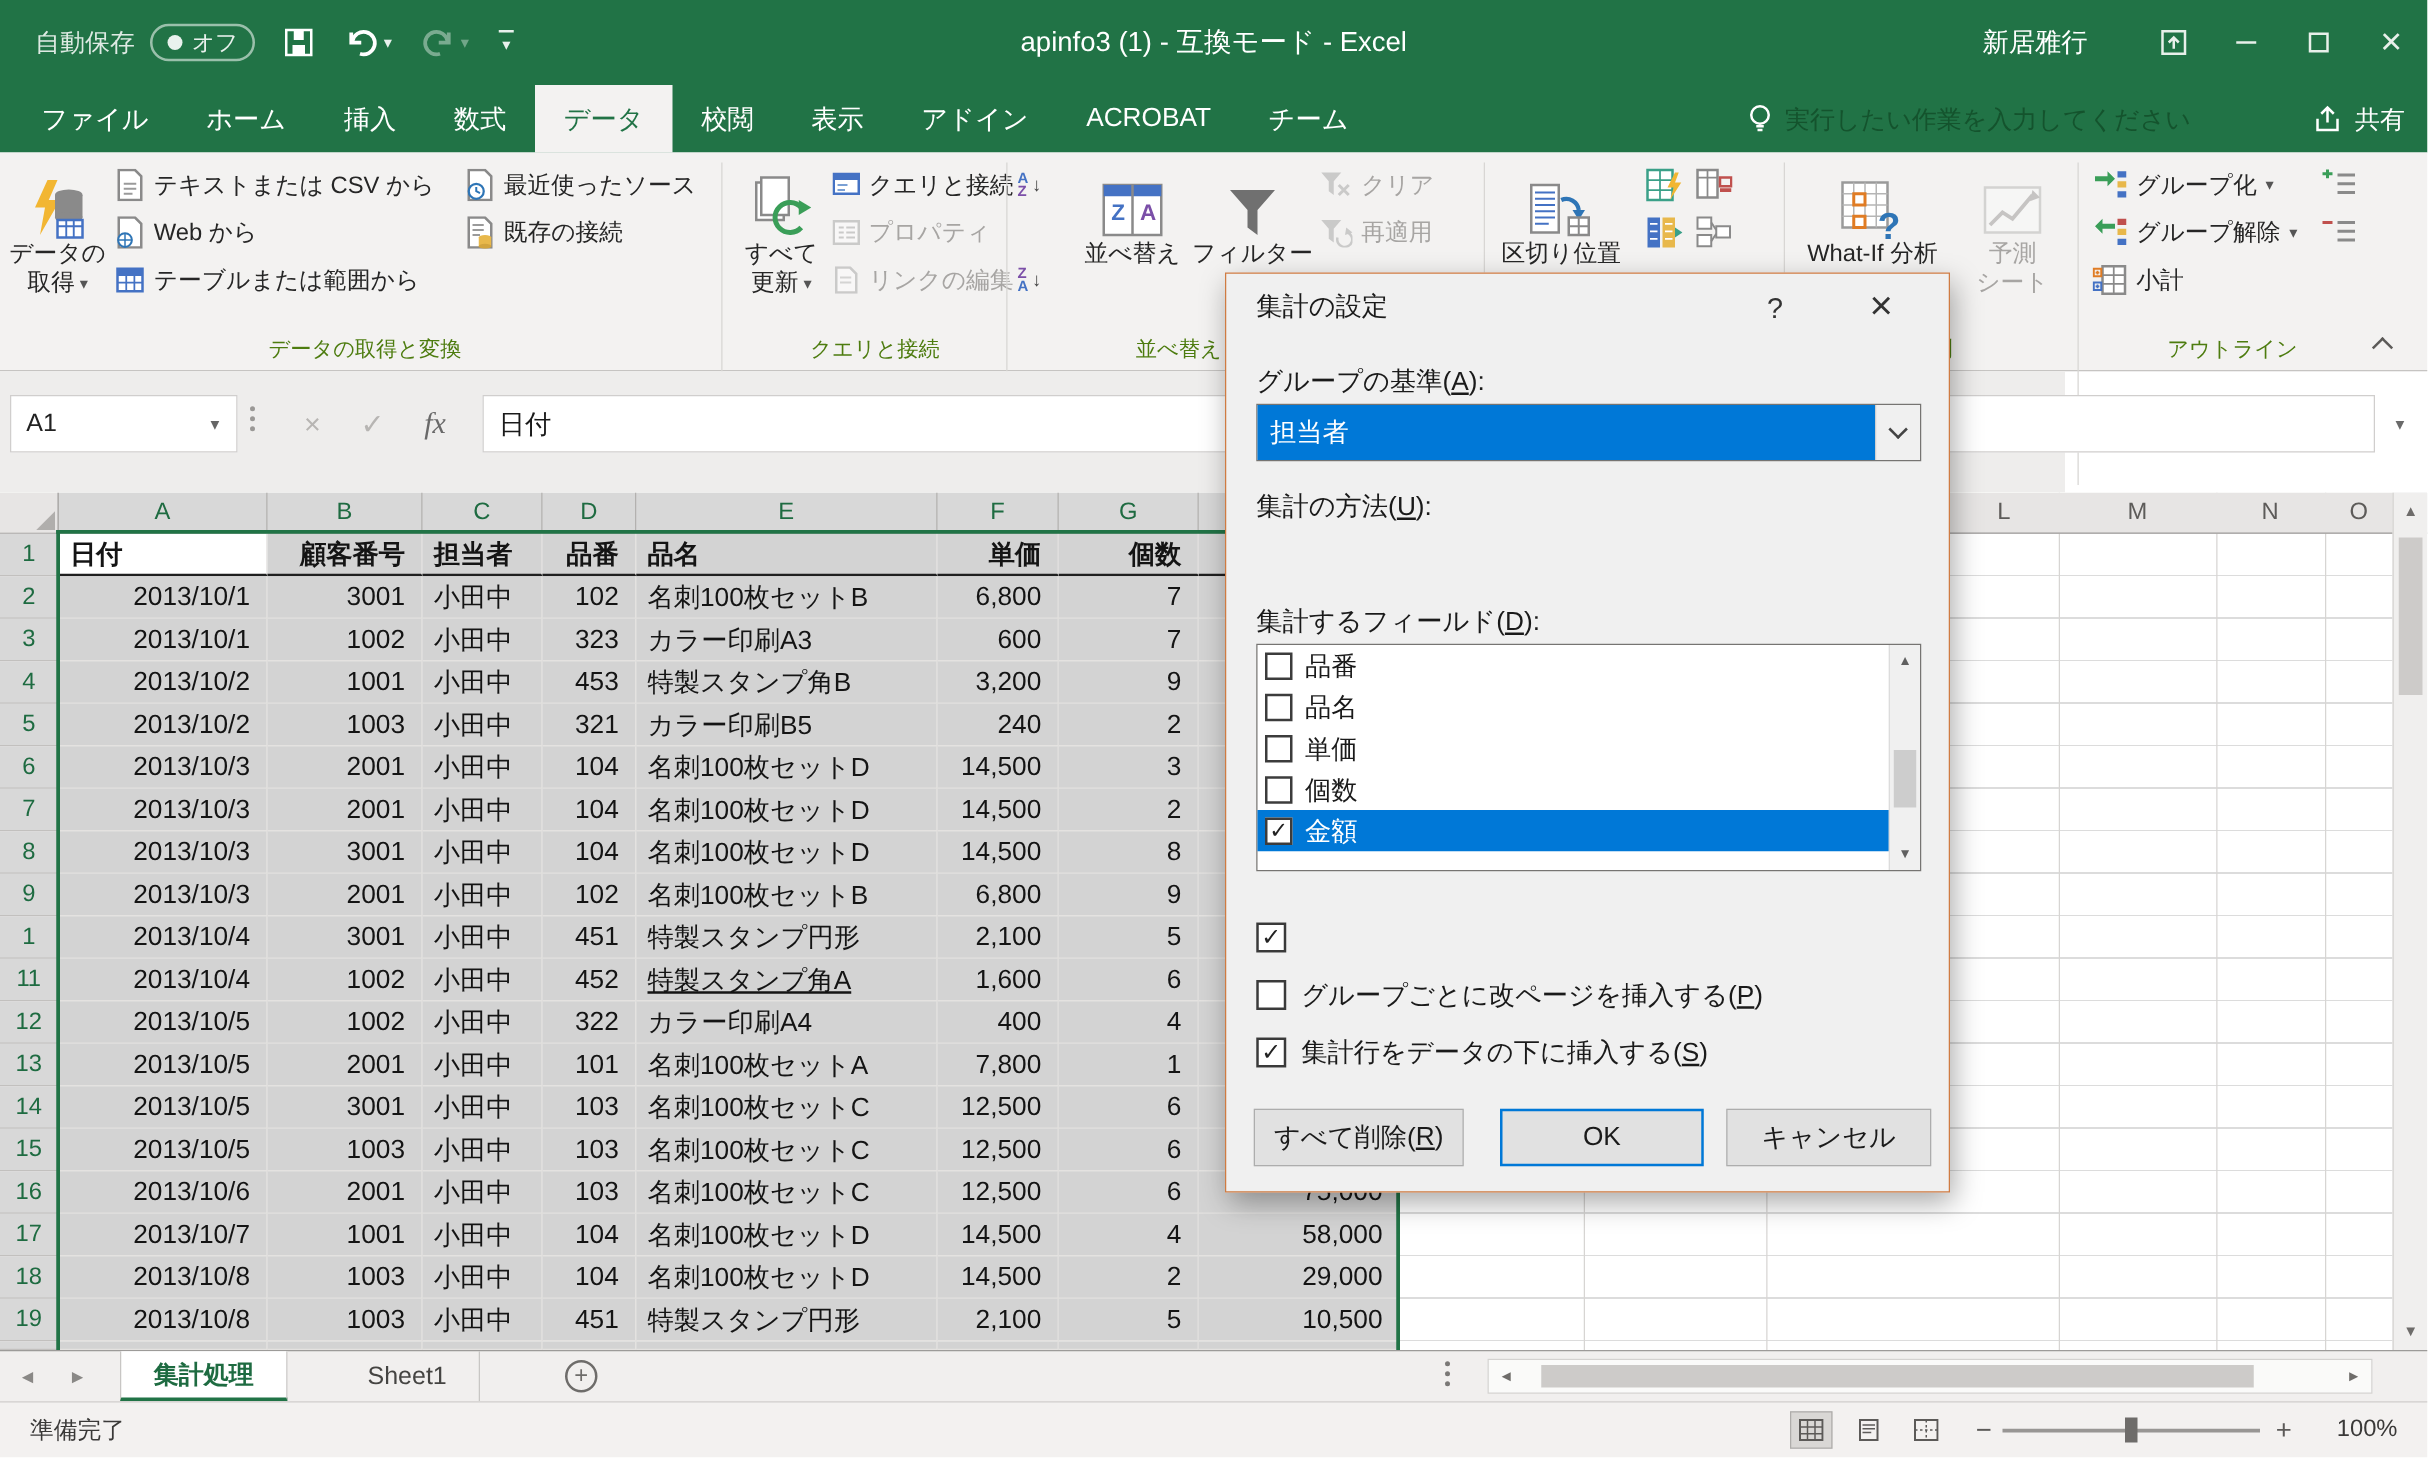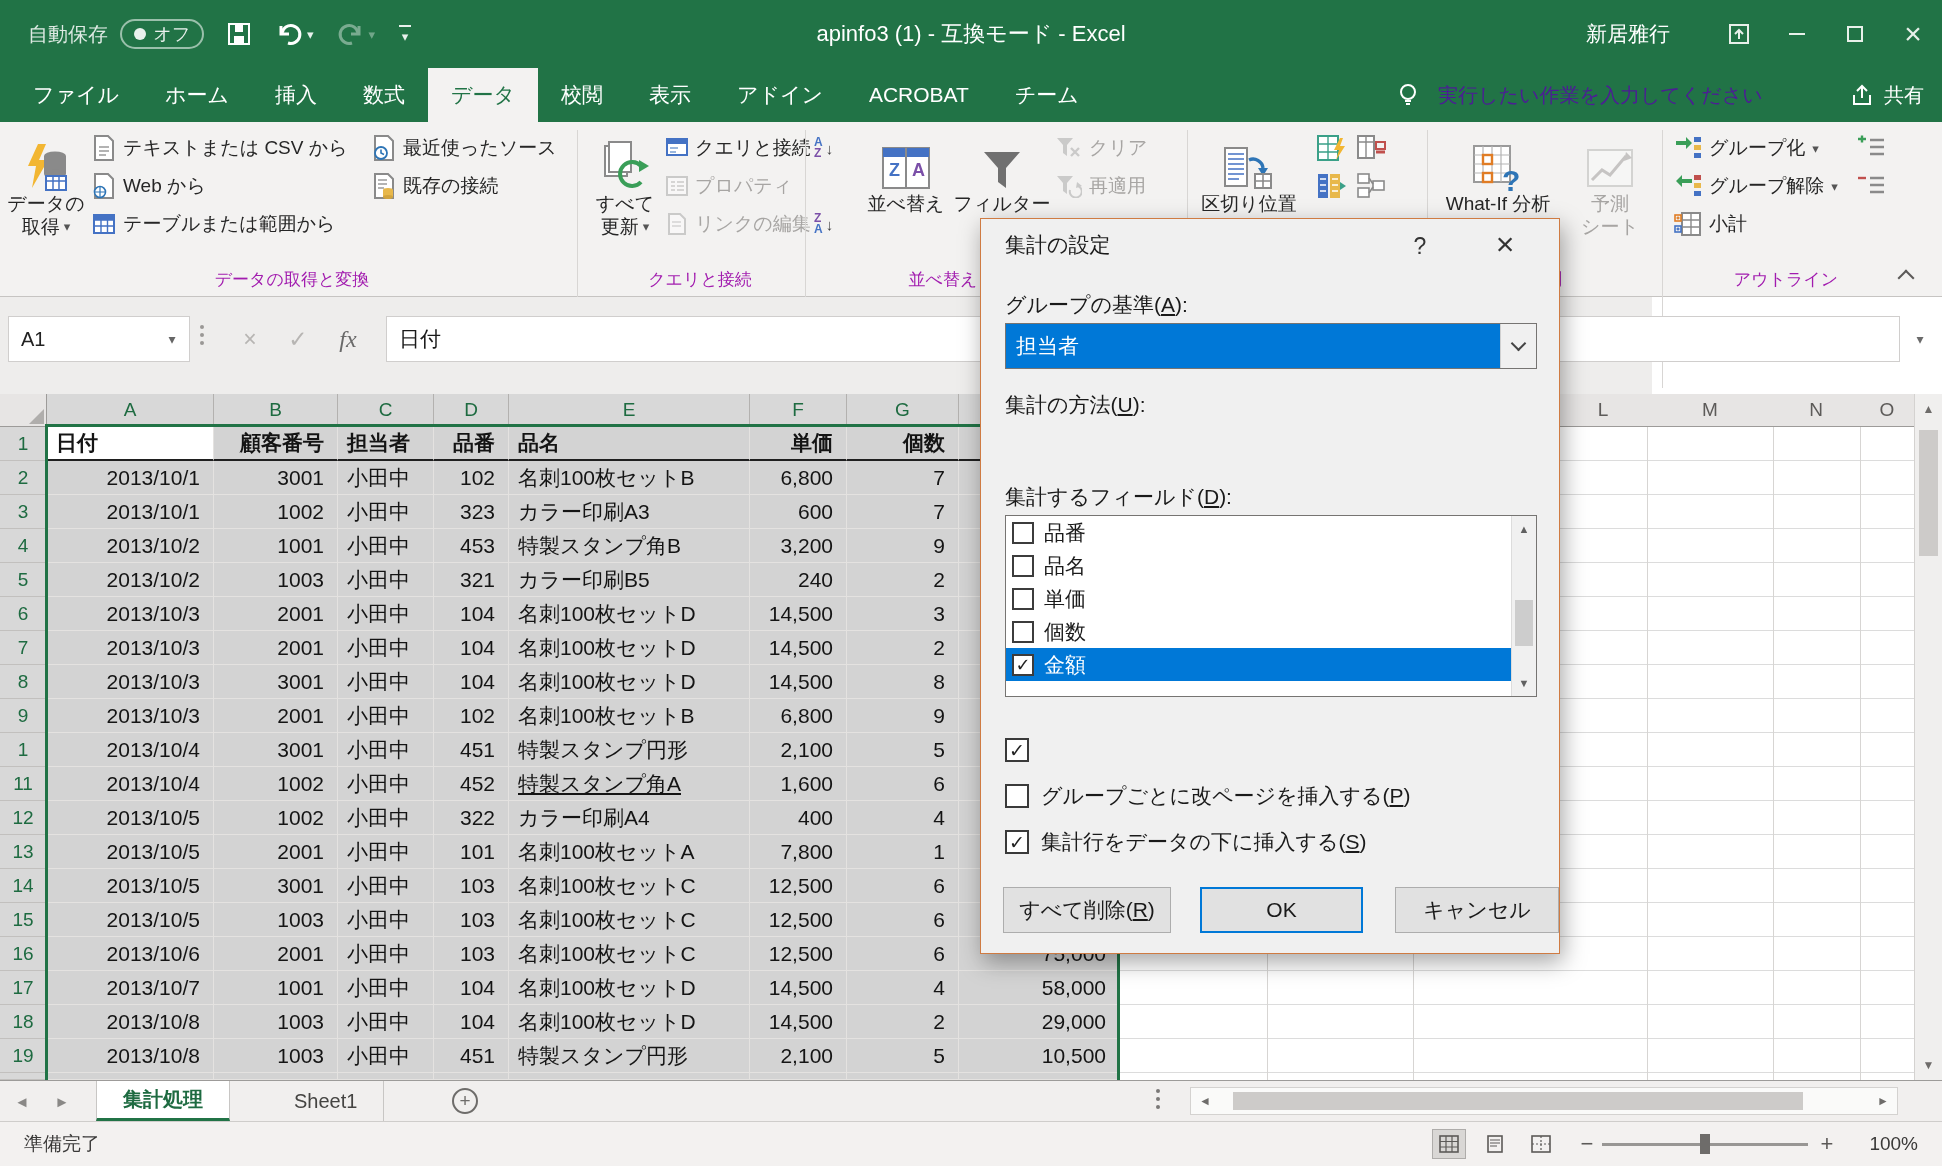--- a/index.html
+++ b/index.html
@@ -25,27 +25,27 @@
   .tb-user { font-size:21px; color:#fff; margin-right:40px; }
   .winbtn { width:58px; height:68px; display:flex; align-items:center; justify-content:center; color:#fff; }
   .ico-min { width:16px; height:2px; background:#e8f0ea; }
   .ico-max { width:16px; height:16px; border:2px solid #e8f0ea; }
   .ico-close { font-size:30px; color:#e8f0ea; line-height:1; }
 
   
   .tabrow { position:absolute; left:0; top:68px; width:1942px; height:54px; background:#217346; display:flex; align-items:stretch; }
   .rtab { padding:0 23px; display:flex; align-items:center; font-size:21px; color:#fff; white-space:nowrap; }
   .rtab.active { background:#f3f2f1; color:#217346; }
-  .tellme { position:absolute; left:1398px; top:68px; height:54px; display:flex; align-items:center; gap:20px; color:#4c1d95; font-size:20px; }
+  .tellme { position:absolute; left:1398px; top:68px; height:54px; display:flex; align-items:center; gap:10px; color:#14532d; font-size:20px; }
   .share { position:absolute; right:18px; top:68px; height:54px; display:flex; align-items:center; gap:10px; color:#fff; font-size:20px; }
 
   
   .ribbon { position:absolute; left:0; top:122px; width:1942px; height:175px; background:#f3f2f1; border-bottom:1px solid #c6c4c2; }
   .gsep { position:absolute; top:8px; width:1px; height:258px; background:#d8d6d4; }
-  .glabel { position:absolute; top:146px; font-size:17px; color:#a21caf; transform:translateX(-50%); white-space:nowrap; }
+  .glabel { position:absolute; top:146px; font-size:17px; color:#4d7c0f; transform:translateX(-50%); white-space:nowrap; }
   .bb { position:absolute; top:6px; display:flex; flex-direction:column; align-items:center; color:#262626; font-size:19px; }
   .bb .ic { height:64px; display:flex; align-items:flex-end; justify-content:center; }
   .bb .ln { line-height:23px; display:flex; align-items:center; gap:4px; white-space:nowrap; }
   .bb.dim { color:#a7a5a3; }
   .bb.dim svg { opacity:.5; }
   .sb { position:absolute; height:32px; display:flex; align-items:center; gap:7px; font-size:19px; color:#262626; white-space:nowrap; }
   .sb.dim { color:#a7a5a3; }
   .sb.dim svg { opacity:.45; }
   .r1 { top:10px; } .r2 { top:48px; } .r3 { top:86px; }
   .car { font-size:13px; color:#555; }
@@ -939,16 +939,16 @@
           <span>集計行をデータの下に挿入する(<u>S</u>)</span>
         </div>
       </div>
 
     <div class="dbtn" style="left:22px;width:168px">
         <span>すべて削除(</span>
         <u>R</u>
         <span>)</span>
       </div>
     <div class="dbtn ok" style="left:219px;width:163px">OK</div>
-    <div class="dbtn" style="left:414px;width:164px">キャンセル</div>
+    <div class="dbtn" style="left:400px;width:164px">キャンセル</div>
   </div>
 
 </div>
 
 </body></html>

